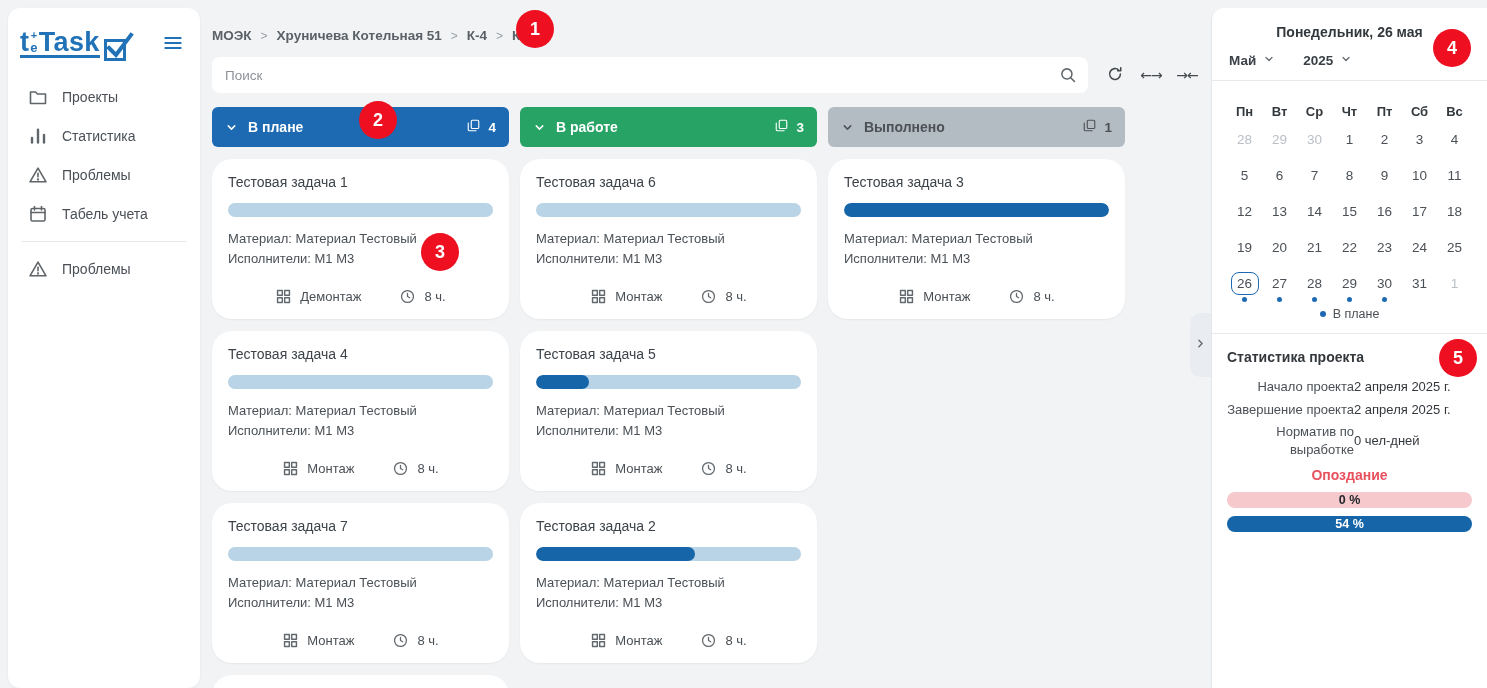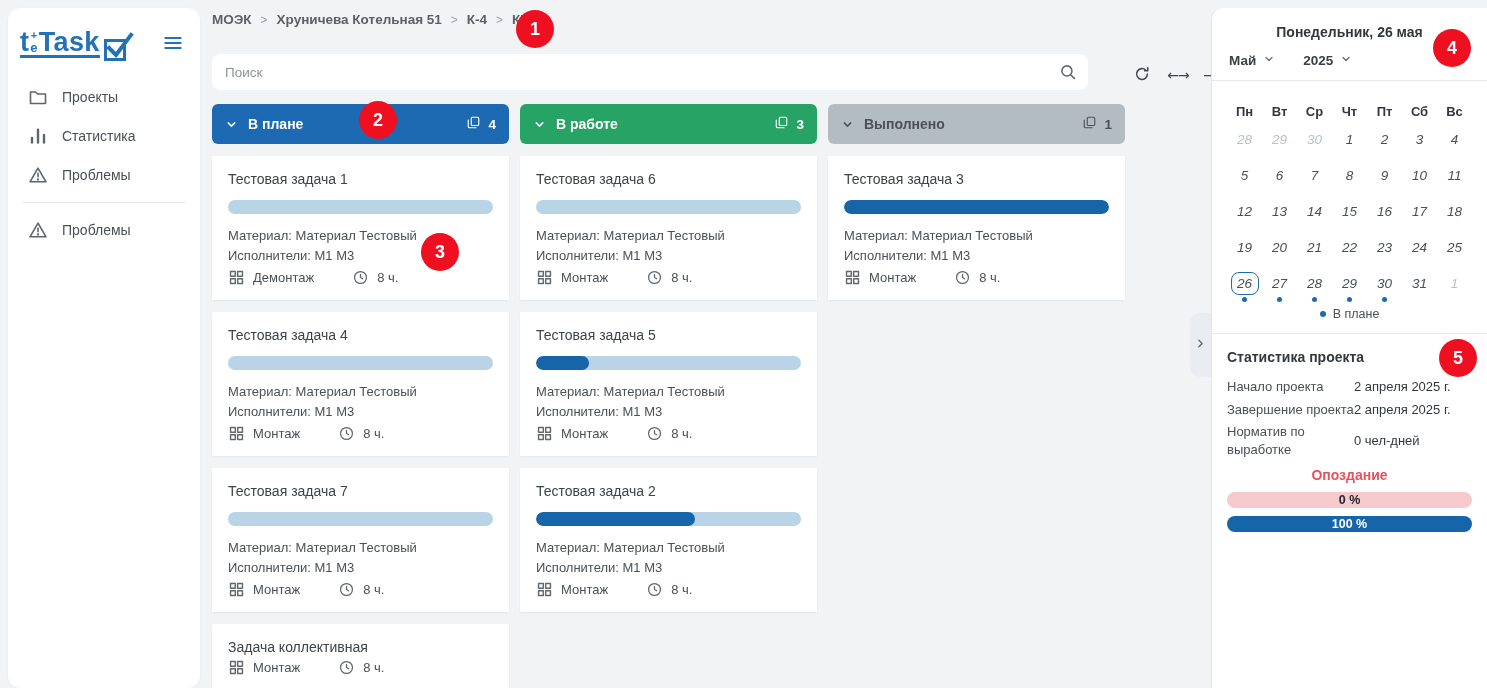--- a/index.html
+++ b/index.html
@@ -24,81 +24,81 @@
   .burger { border: none; background: none; padding: 0; cursor: pointer; color: #2272b8; display: flex; }
   .menu { padding: 4px 0; }
   .mi { display: flex; align-items: center; gap: 14px; margin: 3px 8px; padding: 8px 12px;
     border-radius: 8px; font-size: 14px; color: #4a5056; cursor: pointer; }
   .mi .ic { display: flex; color: #5f6569; }
   .mi.active { background: #1d6ab3; color: #fff; }
   .mi.active .ic { color: #fff; }
   .menu-divider { border-top: 1px solid #e4e7ea; margin: 9px 14px; }
   
   .main { position: absolute; left: 212px; top: 0; width: 998px; height: 688px; }
-  .crumbs { display: flex; align-items: center; gap: 9px; padding-top: 12px;
+  .crumbs { display: flex; align-items: center; gap: 9px; padding-top: 28px;
     font-size: 13.5px; font-weight: 600; color: #5b6167; }
   .crumb { cursor: pointer; }
   .crumb-sep { color: #9aa0a6; font-weight: 400; font-size: 12px; }
-  .search-row { display: flex; align-items: flex-end; margin-top: 27px; gap: 27px; }
+  .search-row { display: flex; align-items: center; margin-top: 14px; }
   .search-wrap { position: relative; flex: 0 0 876px; }
   .search-input { width: 100%; height: 36px; border: none; border-radius: 8px; background: #fff;
     padding: 0 40px 0 13px; font-size: 13.5px; color: #3a3f44; outline: none; font-family: inherit; }
   .search-input::placeholder { color: #8d9298; }
   .search-ic { position: absolute; right: 11px; top: 9px; color: #5f6569; display: flex; }
   .tools { display: flex; align-items: center; gap: 6px; margin-left: 12px; }
   .tool-btn { width: 30px; height: 30px; border: none; background: none; padding: 0; cursor: pointer;
     display: flex; align-items: center; justify-content: center; color: #44484c; }
   .tool-glyph { font-size: 14px; letter-spacing: -1px; font-family: "DejaVu Sans", sans-serif; color: #44484c; }
   
   .board { display: flex; gap: 11px; margin-top: 14px; align-items: flex-start; }
   .col { flex: 0 0 297px; width: 297px; }
   .col-header { height: 40px; border-radius: 6px; display: flex; align-items: center; gap: 10px;
     padding: 0 13px; font-size: 14px; font-weight: 700; cursor: pointer; }
   .col-chev { display: flex; }
   .col-count { margin-left: auto; display: flex; align-items: center; gap: 7px; font-weight: 600; font-size: 13.5px; }
   .cards { display: flex; flex-direction: column; gap: 12px; margin-top: 12px; }
-  .card { background: #fff; border-radius: 0; padding: 15px 16px 14px; cursor: pointer;
+  .card { background: #fff; border-radius: 20px; padding: 15px 16px 14px; cursor: pointer;
     box-shadow: 0 1px 2px rgba(25,30,35,.05); }
   .card-title { font-size: 14px; font-weight: 500; color: #3d4349; }
   .pbar { height: 14px; border-radius: 7px; margin: 13px 0 12px; overflow: hidden; }
   .pfill { height: 100%; border-radius: 7px; }
   .meta { font-size: 13px; color: #4a5056; line-height: 1.5; }
-  .card-foot { display: flex; align-items: center; gap: 38px; margin-top: 4px; font-size: 13px; color: #4a5056; }
+  .card-foot { display: flex; align-items: center; gap: 38px; margin-top: 20px; font-size: 13px; color: #4a5056; justify-content: center; }
   .foot-item { display: flex; align-items: center; gap: 8px; }
   .foot-item .ic { display: flex; color: #63686d; }
   
   .handle { position: absolute; right: 276px; top: 313px; width: 21px; height: 64px; z-index: 3;
     background: #e9edf2; border-radius: 10px 0 0 10px; display: flex; align-items: center;
     justify-content: center; color: #5f6569; cursor: pointer; }
   .panel { position: absolute; right: 0; top: 8px; width: 276px; height: 680px; background: #fff;
     border-left: 1px solid #e4e7ea; border-radius: 12px 0 0 0; padding: 16px 15px 0; }
   .cal-title { text-align: center; font-size: 14px; font-weight: 700; color: #33383d; }
   .cal-selects { display: flex; gap: 28px; margin-top: 13px; padding-left: 2px; }
   .cal-select { display: flex; align-items: center; gap: 7px; font-size: 13.5px; font-weight: 600;
     color: #3a4046; cursor: pointer; }
   .sel-chev { display: flex; color: #5f6569; }
   .panel-divider { border: none; border-top: 1px solid #e7eaed; margin: 12px -15px 0; }
   .cal-grid { display: grid; grid-template-columns: repeat(7, 35px); justify-content: center; margin-top: 16px; }
   .cal-wd { height: 28px; display: flex; align-items: center; justify-content: center;
     font-size: 13px; font-weight: 700; color: #33383d; }
   .cal-cell { height: 36px; display: flex; flex-direction: column; align-items: center;
     padding-top: 3px; cursor: pointer; }
   .cal-day { min-width: 28px; height: 23px; display: flex; align-items: center; justify-content: center;
-    font-size: 13.5px; color: #4a5056; border: 1.5px solid transparent; border-radius: 8px; font-style: italic; }
+    font-size: 13.5px; color: #4a5056; border: 1.5px solid transparent; border-radius: 8px; }
   .cal-cell.muted .cal-day { color: #b9bfc5; }
   .cal-cell.selected .cal-day { border-color: #1d6ab3; }
   .cal-dot { width: 5px; height: 5px; border-radius: 50%; background: #1d6ab3; margin-top: 2px; visibility: hidden; }
   .cal-cell.dotted .cal-dot { visibility: visible; }
   .cal-legend { display: flex; align-items: center; justify-content: center; gap: 7px; margin-top: 2px;
     font-size: 12.5px; color: #4a5056; }
   .legend-dot { width: 6px; height: 6px; border-radius: 50%; background: #1d6ab3; }
   .stats-title { text-align: left; font-size: 14px; font-weight: 700; color: #33383d; margin-top: 15px; }
   .stats-rows { margin-top: 13px; }
   .stat-row { display: flex; align-items: center; font-size: 13px; margin-bottom: 5px; }
-  .stat-label { flex: 1; color: #4a5056; line-height: 1.35; }
+  .stat-label { flex: 1; color: #4a5056; line-height: 1.35; text-align: right; }
   .stat-value { width: 118px; color: #33383d; }
   .delay { text-align: center; font-size: 14px; font-weight: 700; margin: 9px 0 9px; }
   .sbar { height: 16px; border-radius: 8px; margin-bottom: 8px; text-align: center;
     font-size: 12.5px; font-weight: 700; line-height: 16px; }
   
   .anno { position: absolute; width: 38px; height: 38px; border-radius: 50%; z-index: 5;
     display: flex; align-items: center; justify-content: center; color: #fff;
     font-size: 18px; font-weight: 700; }
 </style>
 </head>
@@ -150,20 +150,29 @@
         </div>
         <div class="mi">
           <span class="ic">
             <svg width="20" height="20" viewBox="0 0 20 20" fill="none" stroke="currentColor" stroke-width="1.6" stroke-linecap="round" stroke-linejoin="round">
               <path d="M10 3.2 18 16.8H2z"></path>
               <path d="M10 8.3v3.5"></path>
               <circle cx="10" cy="14.4" r=".4" fill="currentColor"></circle>
             </svg>
           </span>
           <span>Проблемы</span>
+        </div>
+        <div class="mi">
+          <span class="ic">
+            <svg width="20" height="20" viewBox="0 0 20 20" fill="none" stroke="currentColor" stroke-width="1.6" stroke-linecap="round" stroke-linejoin="round">
+              <rect x="3" y="4.5" width="14" height="12.5" rx="1.5"></rect>
+              <path d="M6.5 2.5v3.5M13.5 2.5v3.5M3 8.5h14"></path>
+            </svg>
+          </span>
+          <span>Табель учета</span>
         </div>
         <div class="menu-divider"></div>
         <div class="mi">
           <span class="ic">
             <svg width="20" height="20" viewBox="0 0 20 20" fill="none" stroke="currentColor" stroke-width="1.6" stroke-linecap="round" stroke-linejoin="round">
               <path d="M10 3.2 18 16.8H2z"></path>
               <path d="M10 8.3v3.5"></path>
               <circle cx="10" cy="14.4" r=".4" fill="currentColor"></circle>
             </svg>
           </span>
@@ -709,21 +718,21 @@
           <div class="stat-value">2 апреля 2025 г.</div>
         </div>
         <div class="stat-row">
           <div class="stat-label">Норматив по выработке</div>
           <div class="stat-value">0 чел-дней</div>
         </div>
       </div>
     <div class="delay" style="color: rgb(232, 80, 94);">Опоздание</div>
     <div>
         <div class="sbar" style="background: rgb(246, 201, 205); color: rgb(35, 39, 43);">0 %</div>
-        <div class="sbar" style="background: rgb(21, 101, 168); color: rgb(255, 255, 255);">100 %</div>
+        <div class="sbar" style="background: rgb(21, 101, 168); color: rgb(255, 255, 255);">54 %</div>
       </div>
   </aside>
 
 </div>
 
 <div class="anno" style="left: 516px; top: 10px; background: rgb(238, 16, 32);">1</div>
 <div class="anno" style="left: 359px; top: 101px; background: rgb(238, 16, 32);">2</div>
 <div class="anno" style="left: 421px; top: 233px; background: rgb(238, 16, 32);">3</div>
 <div class="anno" style="left: 1433px; top: 29px; background: rgb(238, 16, 32);">4</div>
 <div class="anno" style="left: 1439px; top: 339px; background: rgb(238, 16, 32);">5</div>

